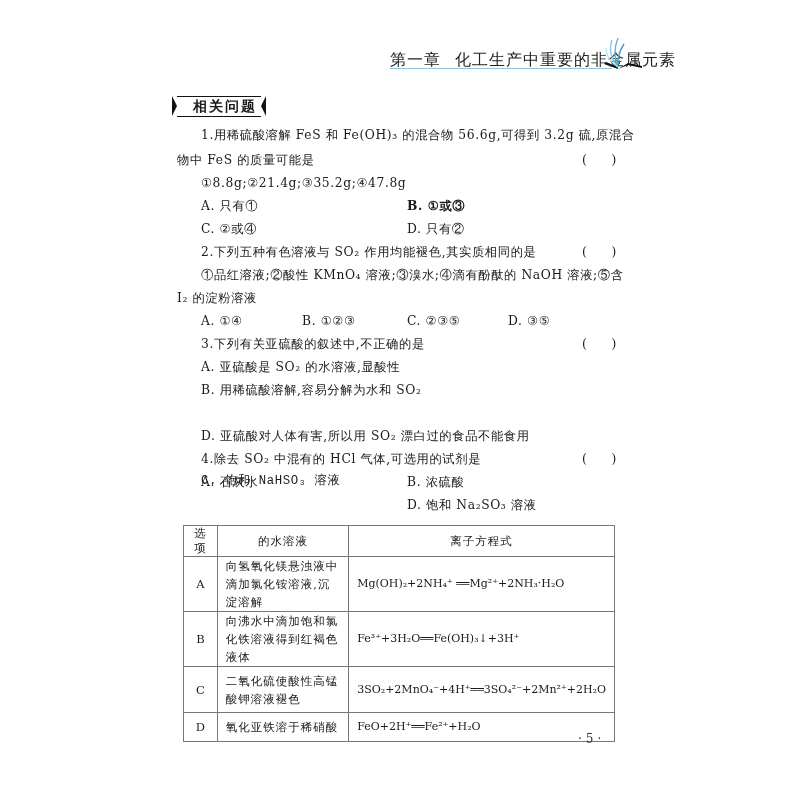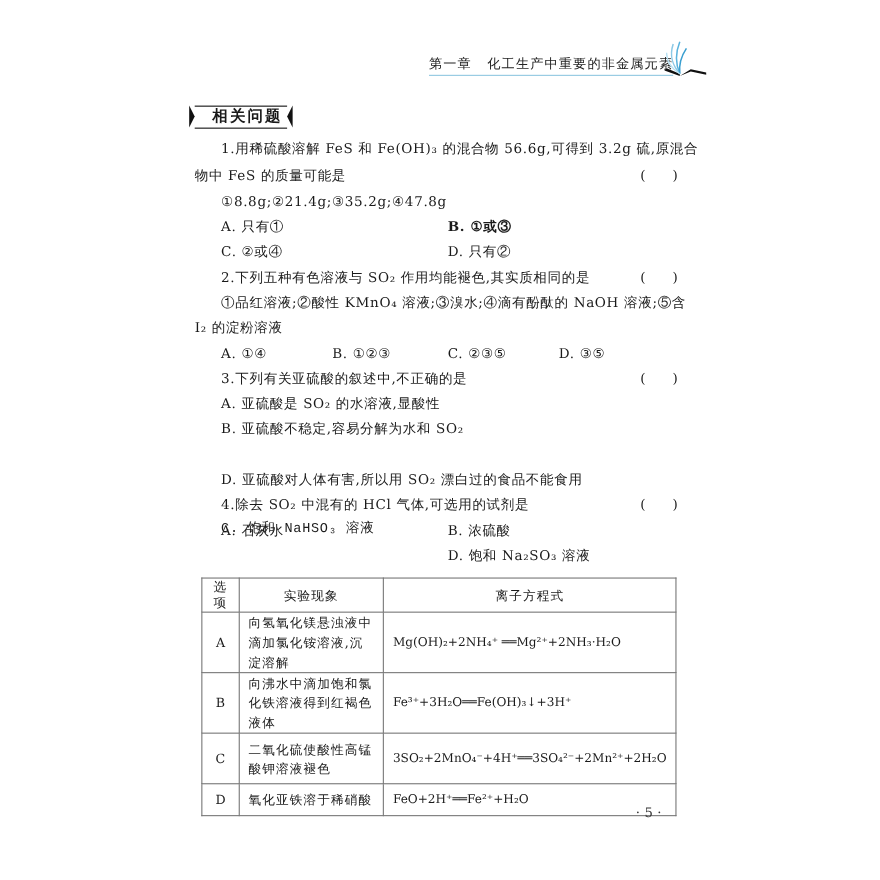--- a/index.html
+++ b/index.html
@@ -2,21 +2,21 @@
 <html><head>
 <meta charset="utf-8">
 <style>
   html, body { margin:0; padding:0; background:#ffffff; }
   body { width:800px; height:800px; position:relative; overflow:hidden;
          font-family:"DejaVu Serif","Liberation Serif",serif; color:#1a1a1a; }
   .page { position:absolute; left:0; top:0; width:800px; height:800px; }
 
   
   .run-head { position:absolute; left:390px; top:50px; width:220px; height:18px;
-              font-family:"DejaVu Sans","Liberation Sans",sans-serif; font-size:12px;
+              font-family:"DejaVu Sans","Liberation Sans",sans-serif; font-size:16px;
               letter-spacing:1px; color:#222; white-space:nowrap; }
   .run-head .chap { margin-right:14px; }
   .run-line { position:absolute; left:390px; top:68px; width:222px; height:1px; background:#8fc7e0; }
   .book-icon { position:absolute; left:598px; top:36px; width:48px; height:36px; }
 
   
   .sec-tag { position:absolute; left:172px; top:95px; height:22px; display:flex; align-items:center;
              font-family:"DejaVu Sans","Liberation Sans",sans-serif; font-weight:bold; font-size:14px;
              letter-spacing:2px; }
   .sec-tag .frame { border-top:1.5px solid #111; border-bottom:1.5px solid #111; padding:1px 4px 1px 16px; line-height:17px; }
@@ -87,42 +87,42 @@
   <div class="line" style="left:201px;top:312px;">A. ①④</div>
   <div class="line" style="left:302px;top:312px;">B. ①②③</div>
   <div class="line" style="left:407px;top:312px;">C. ②③⑤</div>
   <div class="line" style="left:508px;top:312px;">D. ③⑤</div>
 
   <div class="line" style="left:201px;top:335px;">
     <span>3.</span><span>下列有关亚硫酸的叙述中,不正确的是</span>
   </div>
   <div class="paren" style="left:582px;top:335px;">(　　)</div>
   <div class="line" style="left:201px;top:358px;">A. 亚硫酸是 SO₂ 的水溶液,显酸性</div>
-  <div class="line" style="left:201px;top:381px;">B. 亚硫酸不稳定,容易分解为水和 SO₂</div>
+  <div class="line" style="left:201px;top:381px;">B. 用稀硫酸溶解,容易分解为水和 SO₂</div>
   <div class="line" style="left:201px;top:427px;">D. 亚硫酸对人体有害,所以用 SO₂ 漂白过的食品不能食用</div>
 
   <div class="line" style="left:201px;top:450px;">
     <span>4.</span><span>除去 SO₂ 中混有的 HCl 气体,可选用的试剂是</span>
   </div>
   <div class="paren" style="left:582px;top:450px;">(　　)</div>
   <div class="line" style="left:201px;top:473px;">A. 石灰水</div>
   <div class="line" style="left:407px;top:473px;">B. 浓硫酸</div>
   <div class="line" style="left:201px;top:472px;font-family:Liberation Mono, monospace;">C. 饱和 NaHSO₃ 溶液</div>
   <div class="line" style="left:407px;top:496px;">D. 饱和 Na₂SO₃ 溶液</div>
 
   <div class="line" style="left:201px;top:500px;margin-top:19px;">
   </div>
   <div class="line" style="left:201px;top:498px;">
   </div>
 
   <table class="tbl">
     <thead>
       <tr>
         <th>选项</th>
-        <th>实验现象</th>
+        <th>的水溶液</th>
         <th>离子方程式</th>
       </tr>
     </thead>
     <tbody>
       <tr class="ra">
         <td class="opt">A</td>
         <td class="phen">向氢氧化镁悬浊液中滴加氯化铵溶液,沉淀溶解</td>
         <td class="eq">Mg(OH)₂+2NH₄⁺ ══Mg²⁺+2NH₃·H₂O</td>
       </tr>
       <tr class="rb">

